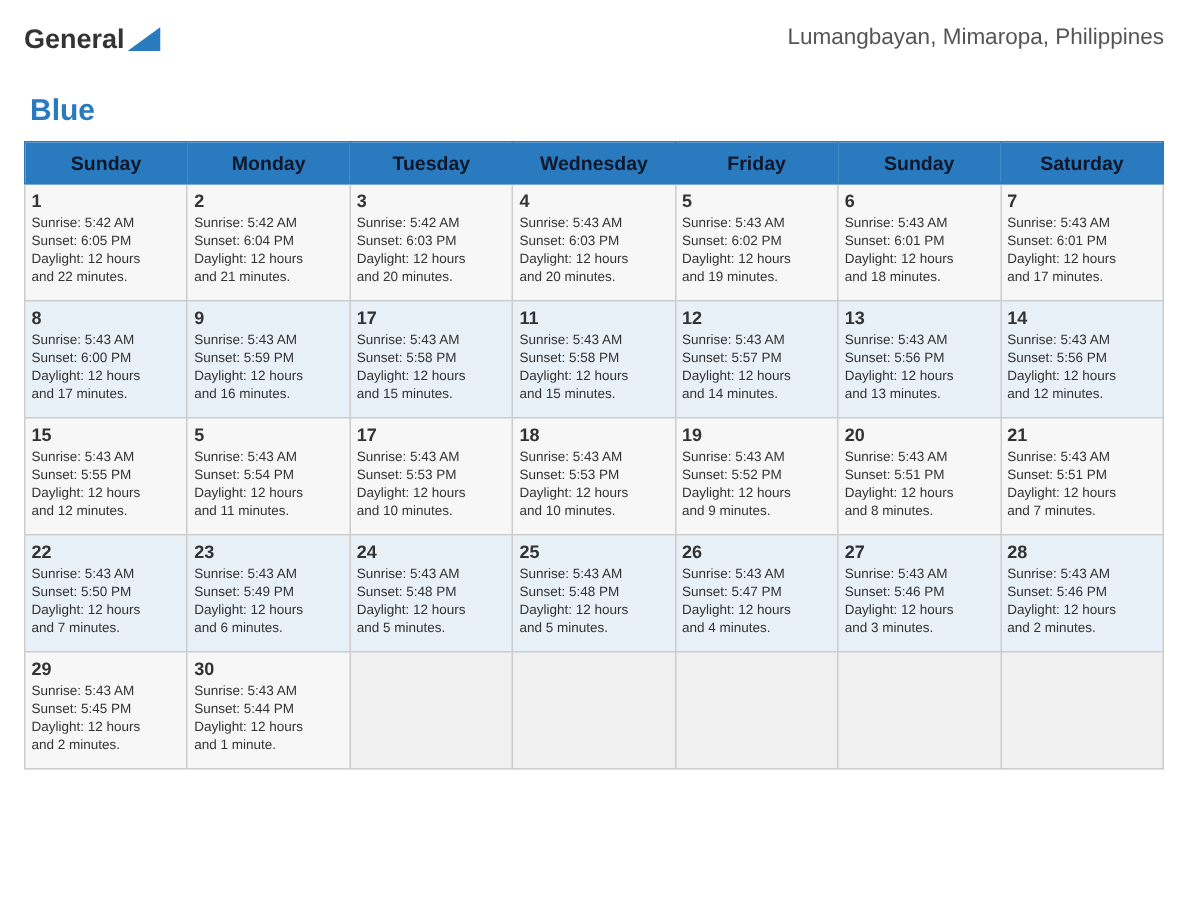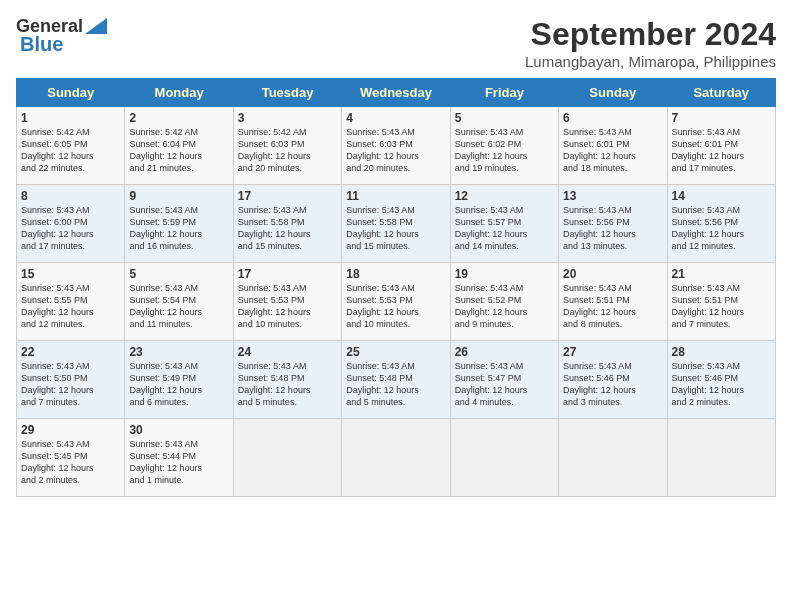--- a/index.html
+++ b/index.html
@@ -14,41 +14,42 @@
     .header-section {
       display: flex;
       justify-content: space-between;
       align-items: flex-start;
       margin-bottom: 8px;
     }
     .logo {
       display: flex;
       flex-direction: column;
       align-items: flex-start;
+      gap: 30px;
     }
     .title-section {
       text-align: right;
     }
     .month-year {
       font-size: 32px;
       font-weight: bold;
       color: #333;
     }
     .location {
       font-size: 15px;
       color: #555;
     }
     table {
       width: 100%;
       border-collapse: collapse;
       table-layout: fixed;
     }
     thead tr th {
       background-color: #2a7abf;
-      color: #fef9c3;
+      color: #0f172a;
       padding: 6px 4px;
       font-size: 13px;
       font-weight: bold;
       border: 1px solid #2a7abf;
     }
     tbody tr td {
       border: 1px solid #ccc;
       vertical-align: top;
       padding: 4px;
       font-size: 9.5px;
@@ -83,21 +84,20 @@
   <div class="logo">
     <div style="display:flex; align-items:center;">
       <span style="font-size:18px; font-weight:bold; color:#333;">General</span>
       <svg width="22" height="16" viewBox="0 0 22 16" style="margin-left:2px; margin-top:-2px;">
         <polygon points="0,16 22,0 22,16" fill="#2a7abf"></polygon>
       </svg>
     </div>
     <span style="font-size:20px; font-weight:bold; color:#2a7abf; margin-top:-4px; margin-left:4px;">Blue</span>
   </div>
   <div class="title-section">
-    <div class="month-year">September 2024</div>
     <div class="location">Lumangbayan, Mimaropa, Philippines</div>
   </div>
 </div>
 
 <table>
   <thead>
     <tr>
       <th>Sunday</th>
       <th>Monday</th>
       <th>Tuesday</th>

